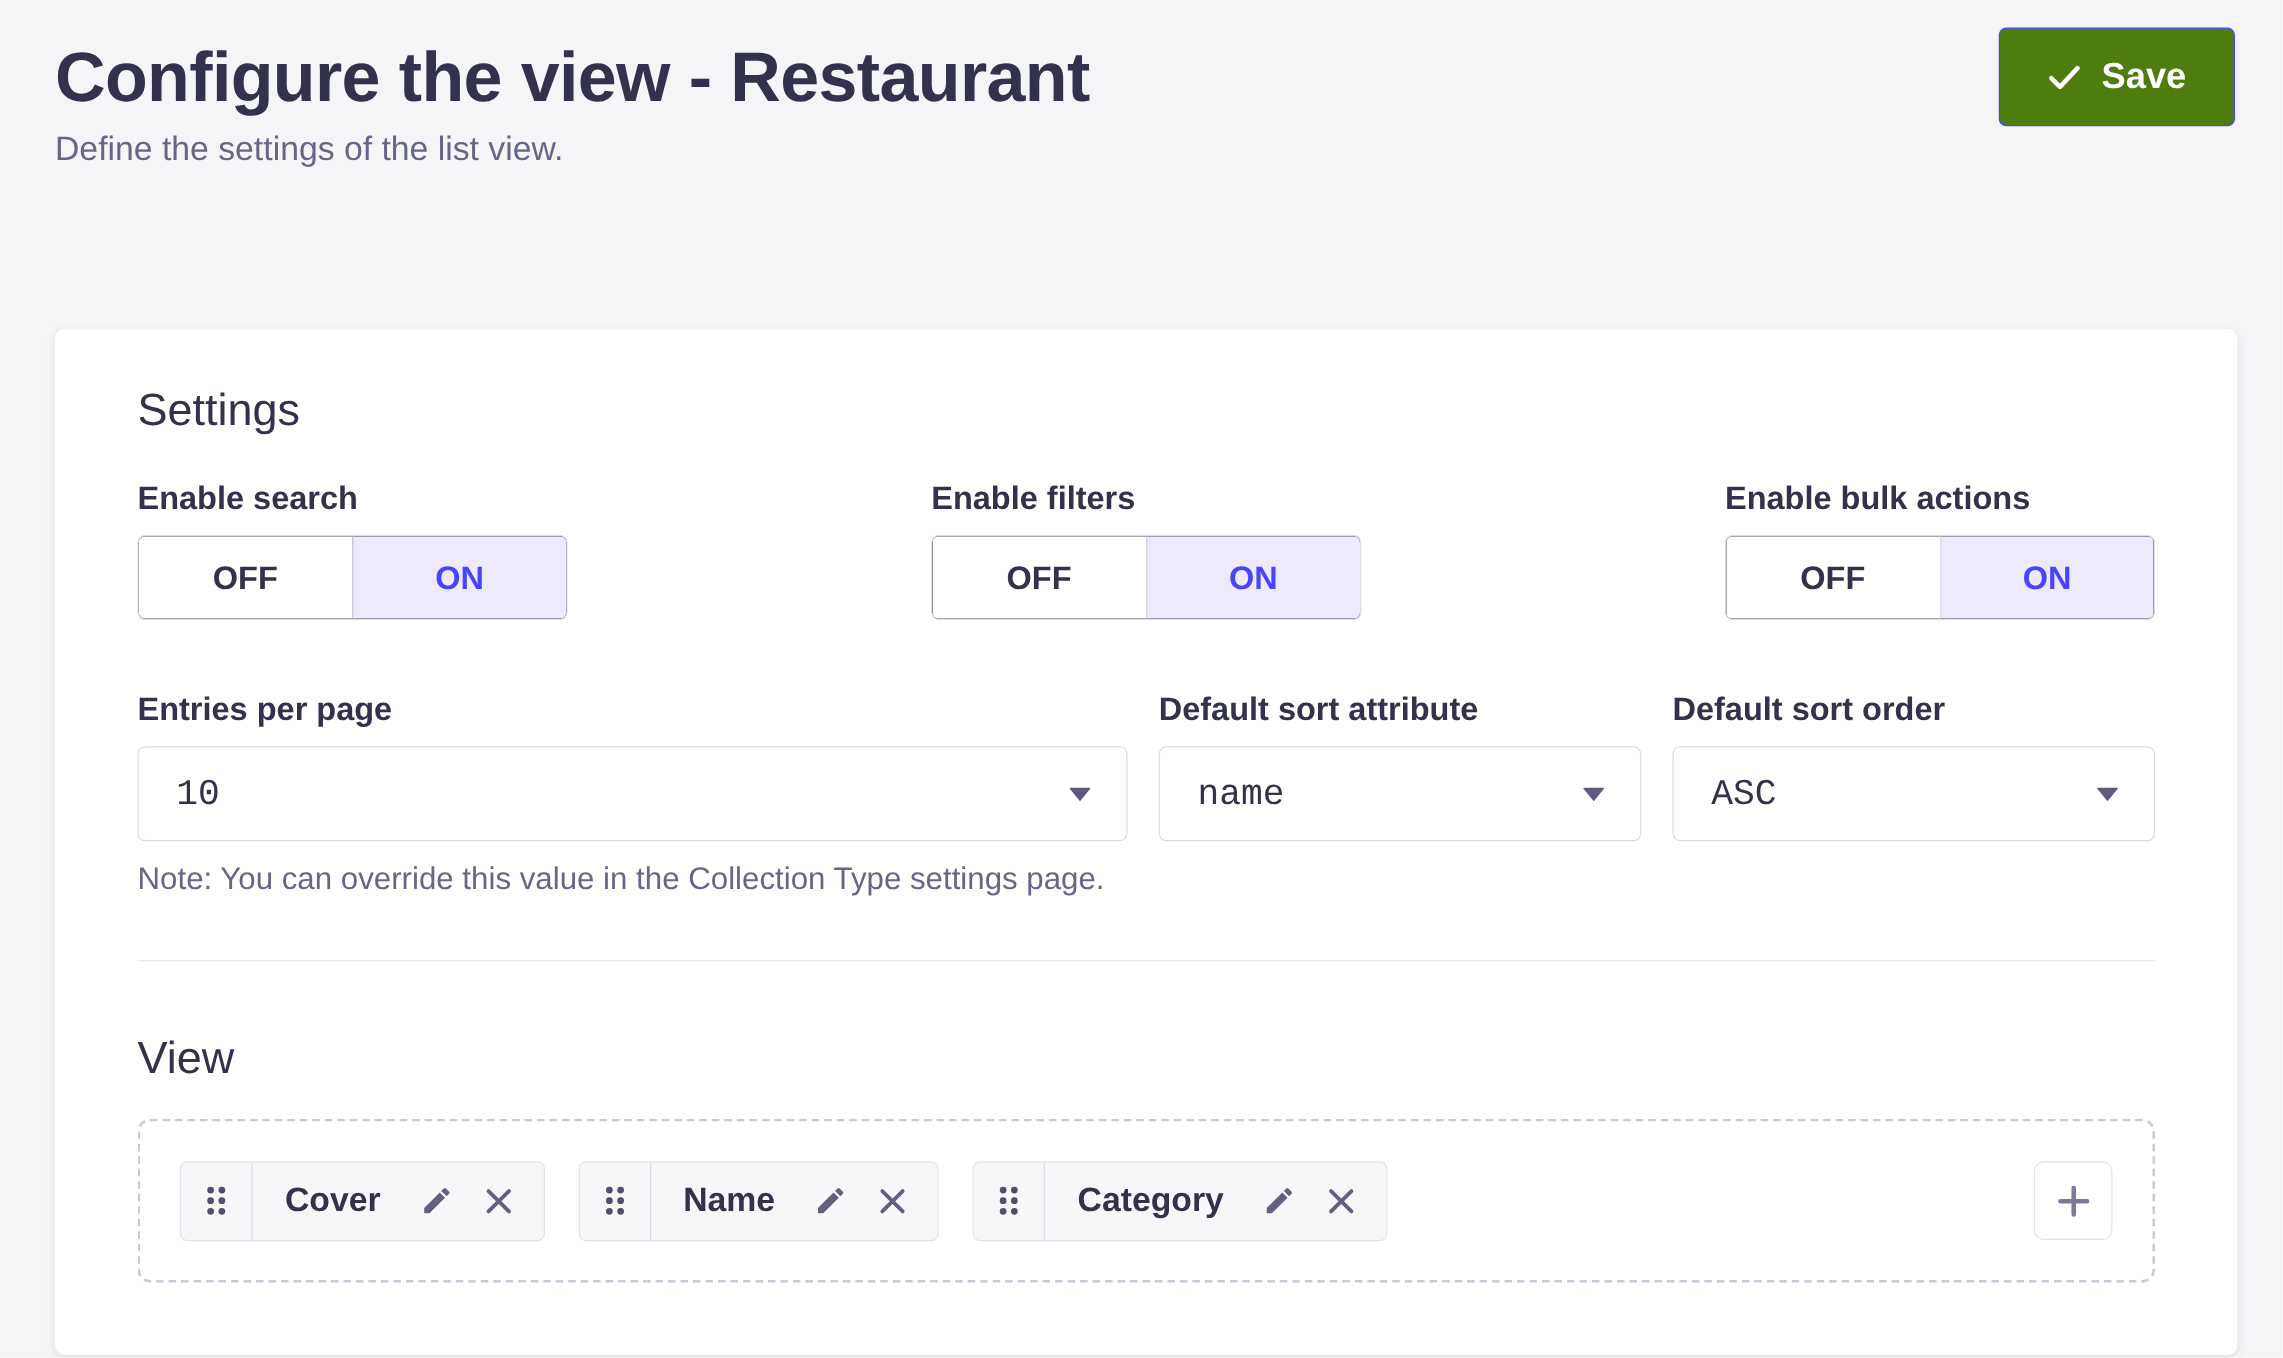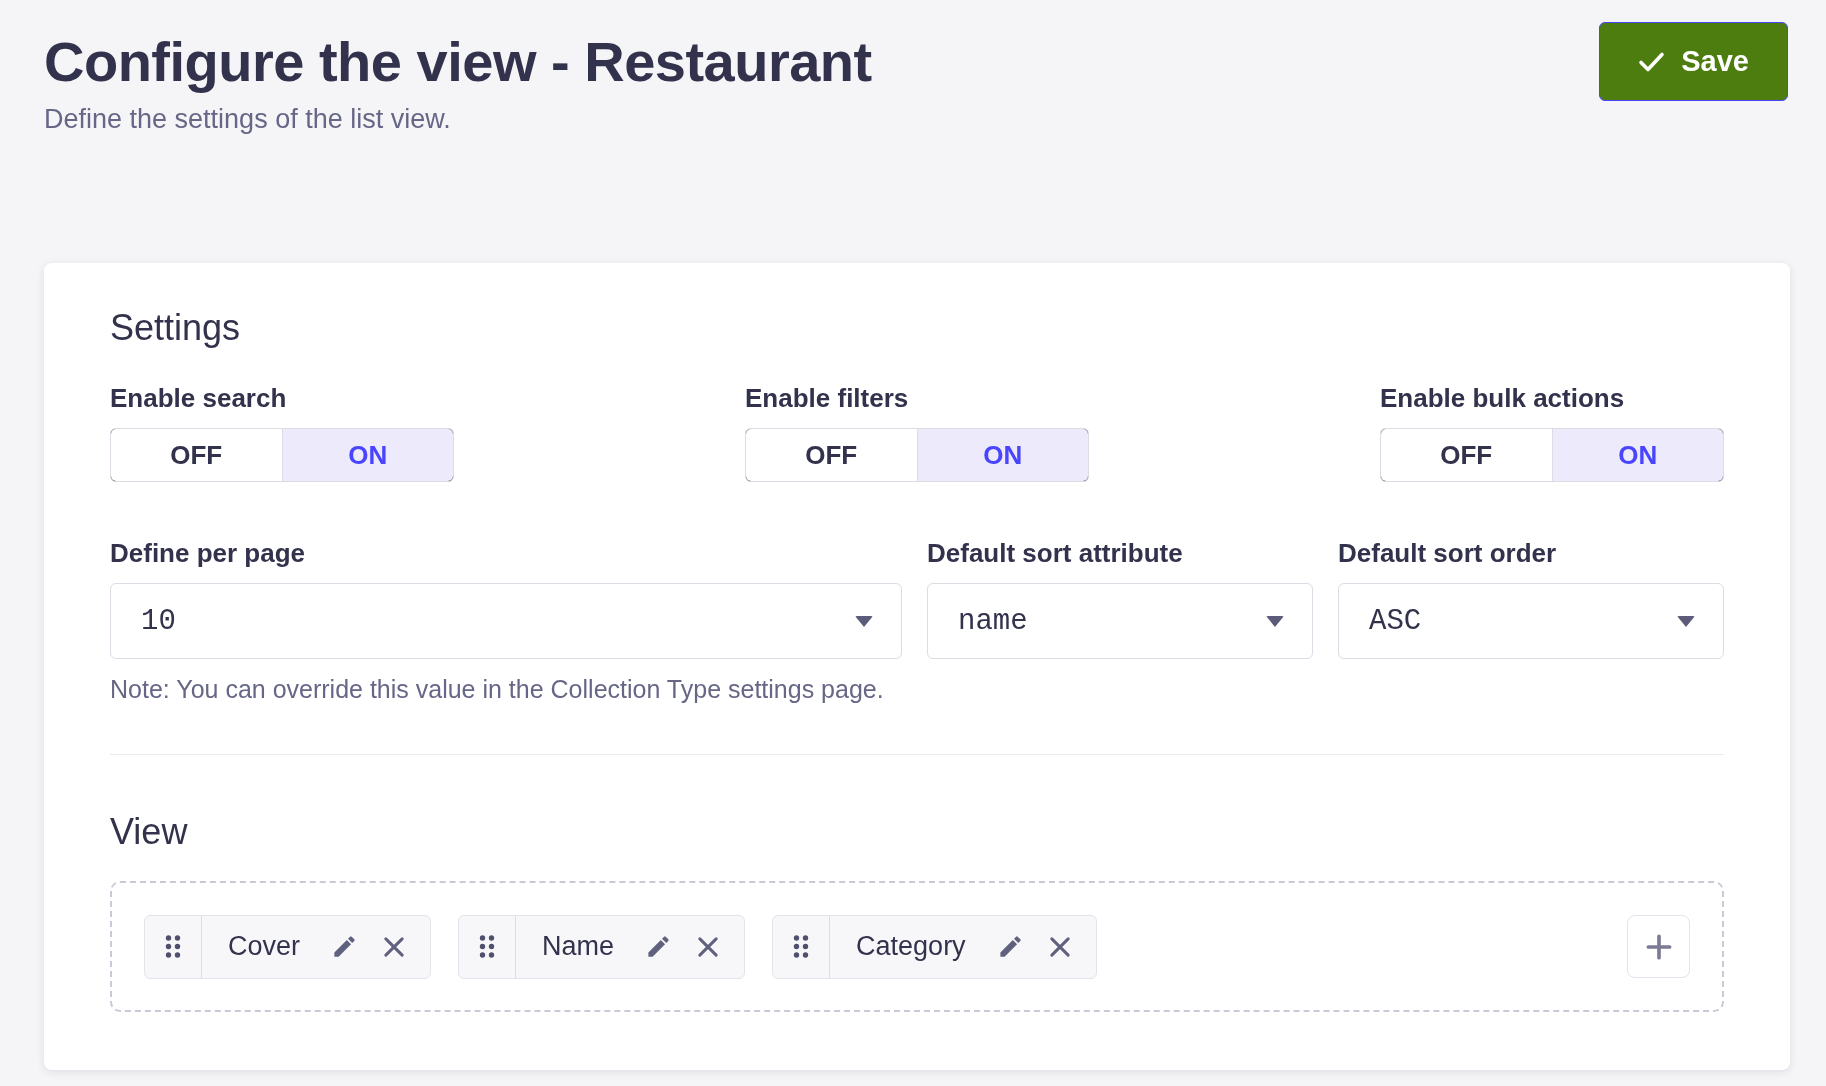--- a/index.html
+++ b/index.html
@@ -31,21 +31,21 @@
     border-radius: 8px;
     box-shadow: 0 2px 8px rgba(33,33,52,0.10);
     padding: 44px 66px 58px 66px;
   }
   .section-heading { font-size: 36px; font-weight: 400; color: #32324d; }
   
   .toggles-row { margin-top: 34px; display: flex; justify-content: space-between; }
   .toggle-field { width: 344px; }
   .field-label { font-size: 26px; font-weight: 700; color: #32324d; display: block; }
   .toggle {
-    margin-top: 14px; height: 54px; width: 100%;
+    margin-top: 14px; height: 68px; width: 100%;
     border: 1px solid #dcdce4; border-radius: 6px;
     background: #000000; display: flex; overflow: hidden; cursor: pointer;
   }
   .toggle .seg {
     flex: 1; display: flex; align-items: center; justify-content: center;
     font-size: 26px; font-weight: 700; color: #32324d; background: #ffffff;
   }
   .toggle .seg.selected { background: #eceafb; color: #4945ff; border-left: 1px solid #dcdce4; }
   
   .selects-row { margin-top: 56px; display: flex; justify-content: space-between; }
@@ -74,21 +74,21 @@
   }
   .chip {
     height: 64px; background: #f7f7fa;
     border: 1px solid #e3e3ec; border-radius: 6px;
     display: flex; align-items: center; overflow: hidden;
   }
   .chip-handle {
     width: 57px; height: 100%; display: flex; align-items: center; justify-content: center;
     border-right: 1px solid #dcdce4; cursor: grab;
   }
-  .chip-label { font-size: 27px; font-weight: 400; color: #32324d; padding: 0 20px 0 26px; }
+  .chip-label { font-size: 27px; font-weight: 700; color: #32324d; padding: 0 20px 0 26px; }
   .chip-action { display: flex; align-items: center; justify-content: center; cursor: pointer; padding: 0 11px; height: 100%; }
   .chip .chip-action:last-child { padding-right: 22px; }
   .add-btn {
     margin-left: auto; width: 63px; height: 63px;
     background: #ffffff; border: 1px solid #e3e3ec; border-radius: 8px;
     display: flex; align-items: center; justify-content: center; cursor: pointer;
   }
 </style>
 </head>
 <body>
@@ -129,21 +129,21 @@
       <span class="field-label">Enable bulk actions</span>
       <div class="toggle">
         <span class="seg">OFF</span>
         <span class="seg selected">ON</span>
       </div>
     </div>
   </div>
 
   <div class="selects-row">
     <div class="select-field wide">
-      <span class="field-label">Define per page</span>
+      <span class="field-label">Entries per page</span>
       <div class="select-box">
         <span>10</span>
         <span class="caret"></span>
       </div>
       <div class="hint">Note: You can override this value in the Collection Type settings page.</div>
     </div>
     <div class="select-field narrow">
       <span class="field-label">Default sort attribute</span>
       <div class="select-box">
         <span>name</span>

